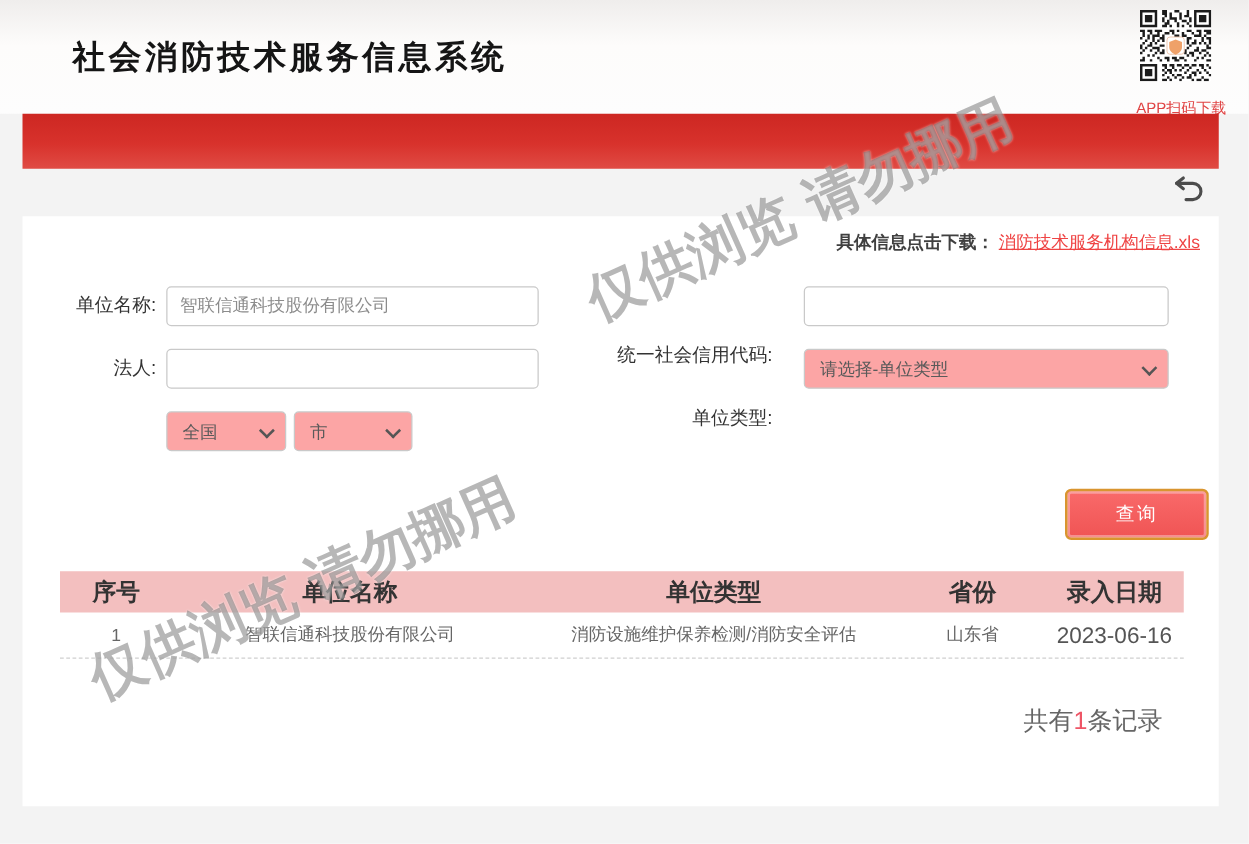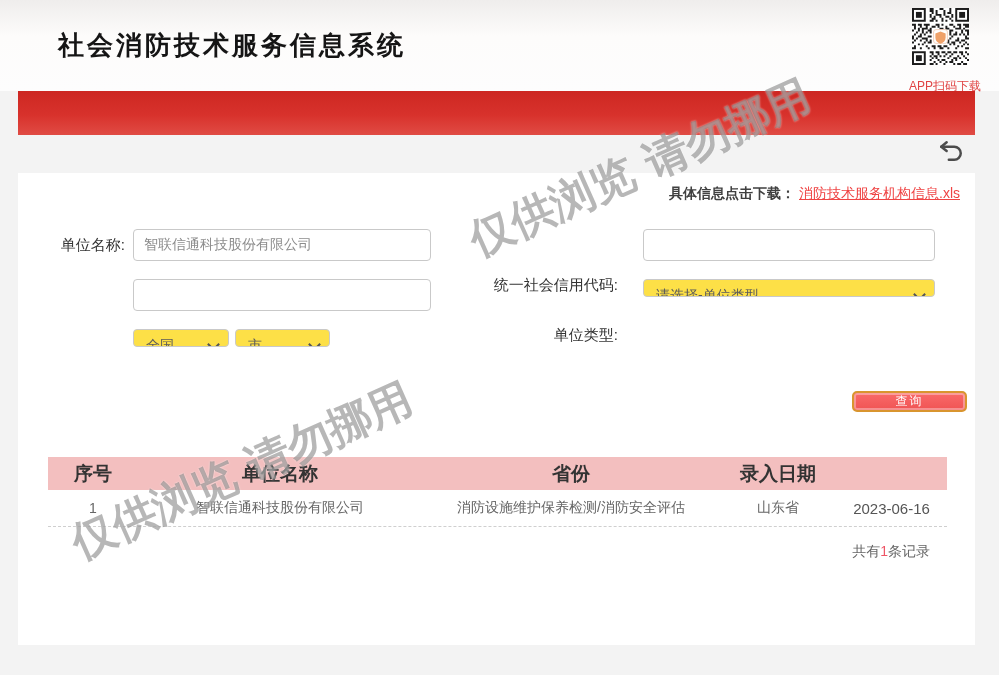--- a/index.html
+++ b/index.html
@@ -50,54 +50,54 @@
   .lbl-right { left:427px; width:185px; padding-right:12px;margin-top:40px; }
   .ctl-left  { position:absolute; left:115px; width:298px; }
   .ctl-right { position:absolute; left:625px; width:292px; }
 
   input.txt {
     width:100%; height:32px; border:1px solid #c9c9c9; border-radius:4px;
     padding:0 10px; font-size:14px; color:#8c8c8c; background:#fff; outline:none;
     font-family:inherit;
   }
   .fake-select {
-    position:relative; height:18px; border:1px solid #c9c9c9; border-radius:4px;
-    background:#fde047; font-size:14px; color:#5a5a5a; line-height:30px;
+    position:relative; height:32px; border:1px solid #c9c9c9; border-radius:4px;
+    background:#fca5a5; font-size:14px; color:#5a5a5a; line-height:30px;
     padding:0 24px 0 12px; cursor:pointer; white-space:nowrap; overflow:hidden;
   }
   .fake-select::after {
     content:""; position:absolute; right:10px; top:10px; width:7px; height:7px;
     border-right:2px solid #555; border-bottom:2px solid #555;
     transform:rotate(45deg);
   }
   .region-group { position:absolute; left:115px; top:0; display:flex; gap:6px; }
   .region-group .fake-select:nth-child(1){ width:96px; }
   .region-group .fake-select:nth-child(2){ width:95px; }
   .region-group .fake-select:nth-child(3){ width:94px; }
 
   .query-btn {
-    position:absolute; top:218px; right:8px; width:115px; height:21px;
+    position:absolute; top:218px; right:8px; width:115px; height:41px;
     background:linear-gradient(180deg,#f96a6a,#f05454);
     border:2px solid #d9952f; border-radius:5px;
     box-shadow:inset 0 0 0 2px rgba(255,255,255,.35);
-    color:#fff; font-size:12px; letter-spacing:2px; cursor:pointer;
+    color:#fff; font-size:15px; letter-spacing:2px; cursor:pointer;
     font-family:inherit;
     text-align:center;
   }
 
   
   .result-table { position:absolute; left:30px; top:284px; width:899px; }
   .t-row { display:grid; grid-template-columns:90px 284px 298px 116px 111px; align-items:center; }
   .t-head { background:#f3bfbf; height:33px; }
   .t-head .cell { font-weight:bold; font-size:19px; color:#333; text-align:center; }
   .t-body { height:37px; border-bottom:1px dashed #cfcfcf; }
   .t-body .cell { font-size:14px; color:#666; text-align:center; }
-  .t-body .cell.date { font-size:15px; color:#555; }
-
-  .record-count { position:absolute; top:370px; right:45px; font-size:14px; color:#666; }
+  .t-body .cell.date { font-size:18px; color:#555; }
+
+  .record-count { position:absolute; top:390px; right:45px; font-size:20px; color:#666; }
   .record-count .num { color:#ee5566; }
 
   
   .watermark {
     position:absolute; white-space:nowrap; pointer-events:none; z-index:40;
     font-family:"DejaVu Serif","Liberation Serif",serif; font-weight:bold;
     font-size:44px; color:rgba(105,105,105,.48);
     transform:translate(-50%,-50%) rotate(-24deg);
     text-shadow:0 0 2px rgba(255,255,255,.6);
   }
@@ -163,20 +163,21 @@
       <div class="ctl-left">
         <input class="txt" type="text" value="智联信通科技股份有限公司" style="">
       </div>
       <div class="lbl lbl-right">统一社会信用代码:</div>
       <div class="ctl-right">
         <input class="txt" type="text" style="">
       </div>
     </div>
 
     <div class="form-row row-2" style="left:0; width:957px;">
+      <div class="lbl lbl-left">法人:</div>
       <div class="ctl-left">
         <input class="txt" type="text" style="">
       </div>
       <div class="lbl lbl-right">单位类型:</div>
       <div class="ctl-right">
         <div class="fake-select">
           <span>请选择-单位类型</span>
         </div>
       </div>
     </div>
@@ -191,20 +192,21 @@
         </div>
       </div>
     </div>
 
     <button class="query-btn">查询</button>
 
     <div class="result-table">
       <div class="t-row t-head">
         <div class="cell">序号</div>
         <div class="cell">单位名称</div>
+        <div class="cell">单位类型</div>
         <div class="cell">省份</div>
         <div class="cell">录入日期</div>
       </div>
       <div class="t-row t-body">
         <div class="cell">1</div>
         <div class="cell">智联信通科技股份有限公司</div>
         <div class="cell">消防设施维护保养检测/消防安全评估</div>
         <div class="cell">山东省</div>
         <div class="cell date">2023-06-16</div>
       </div>

